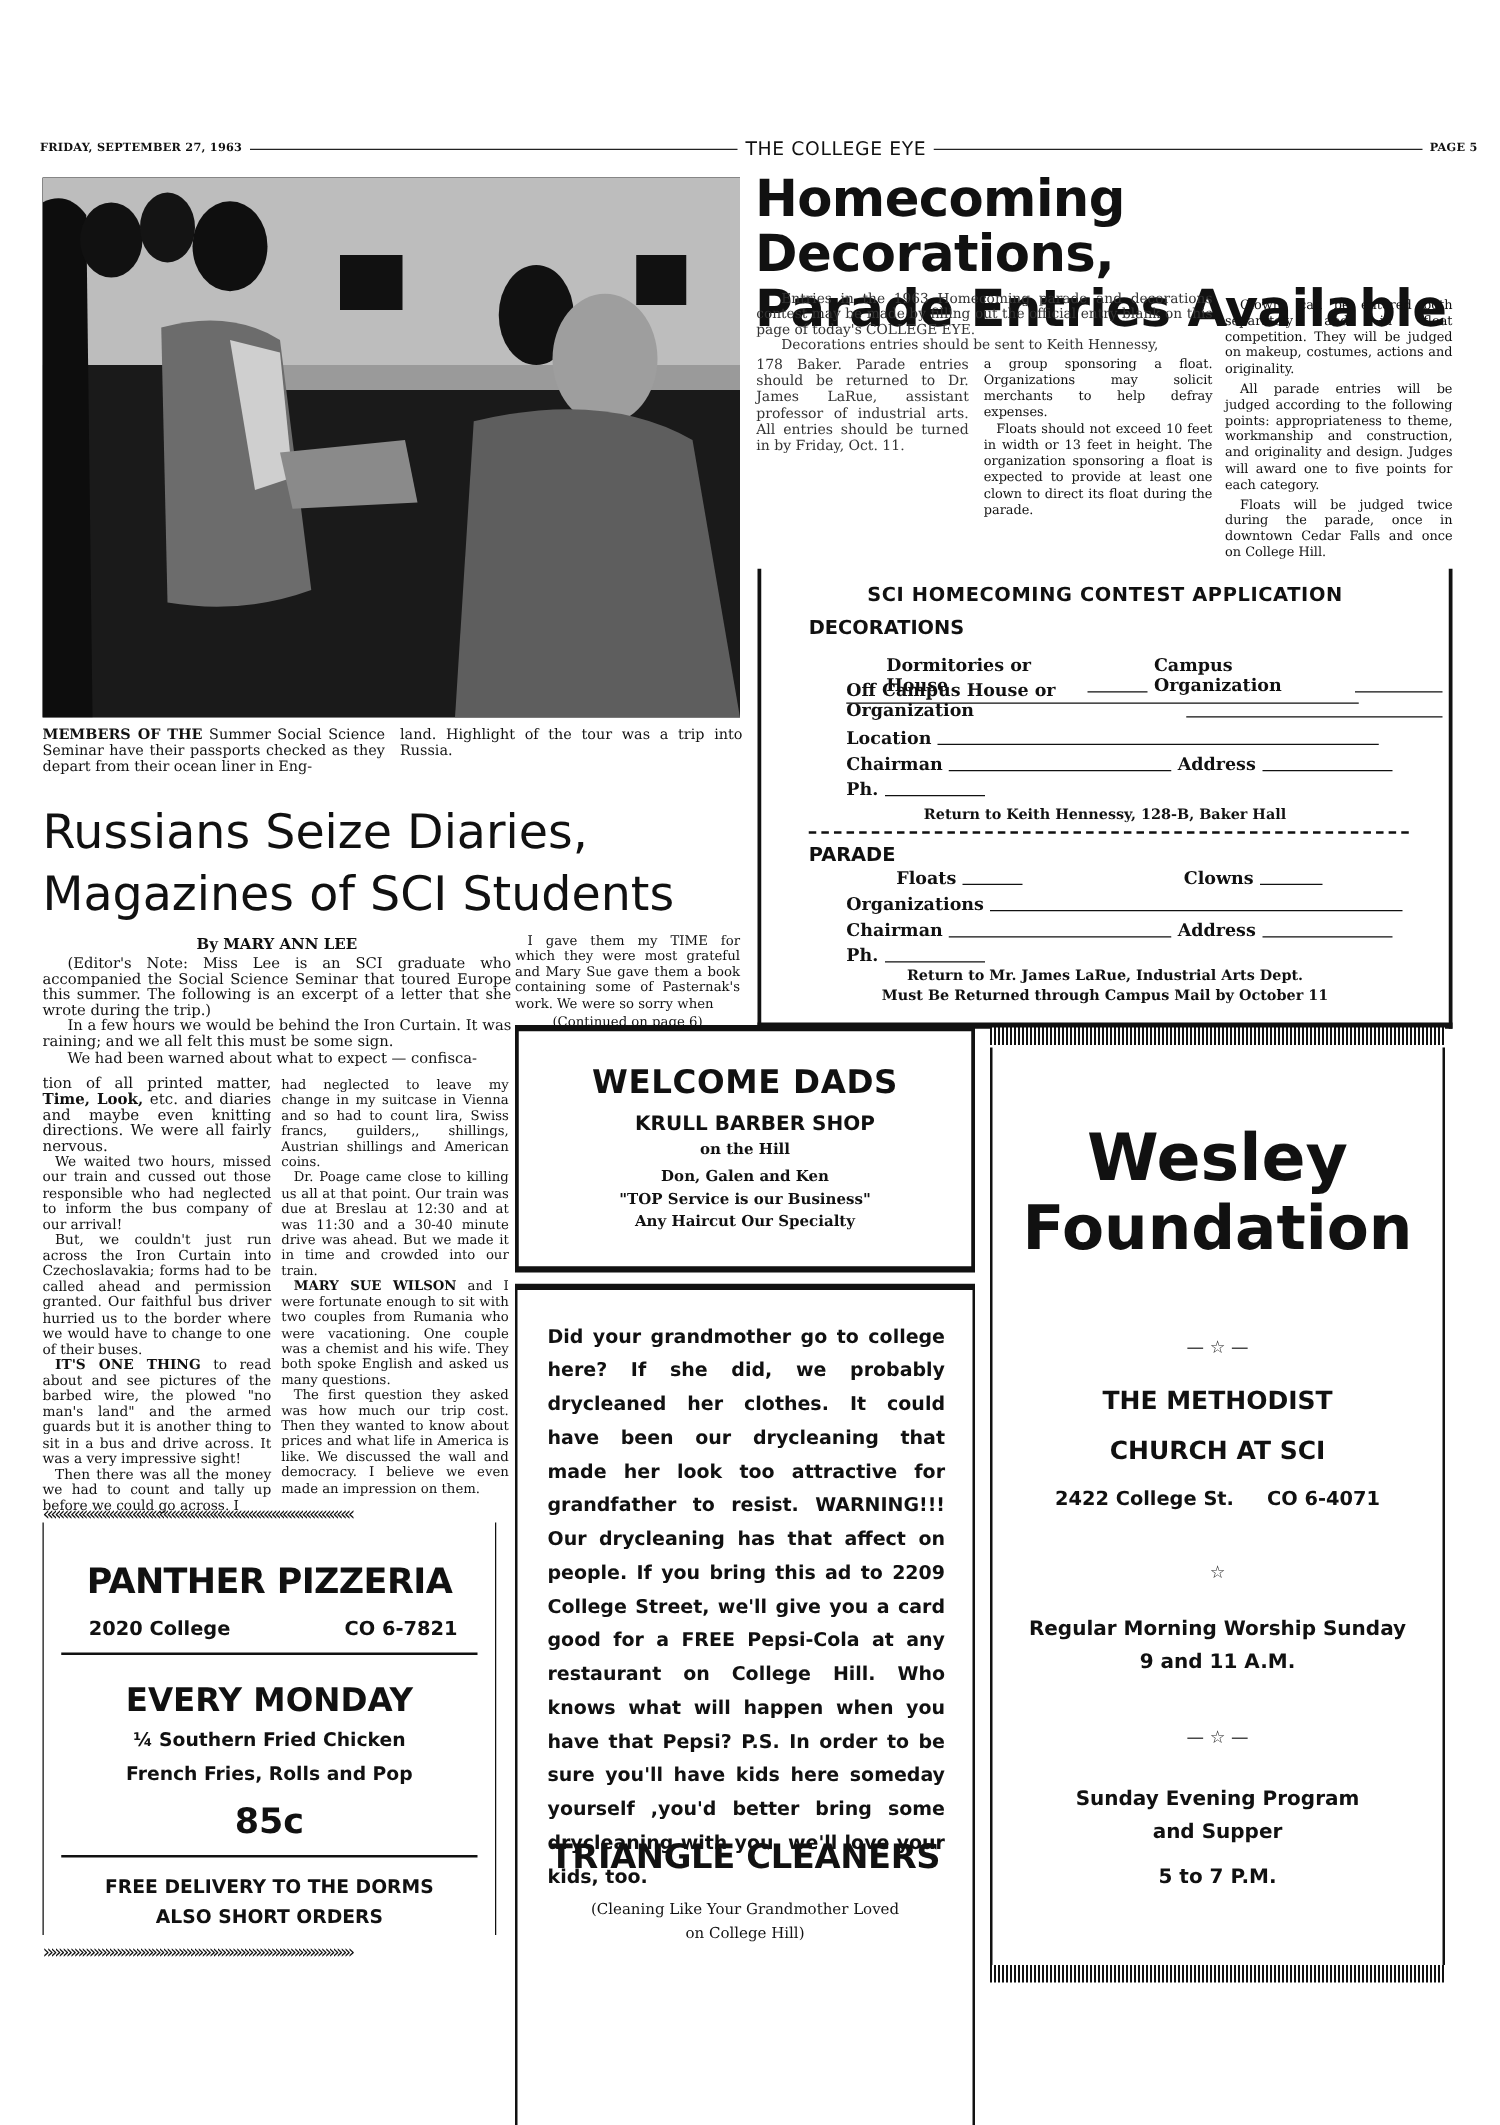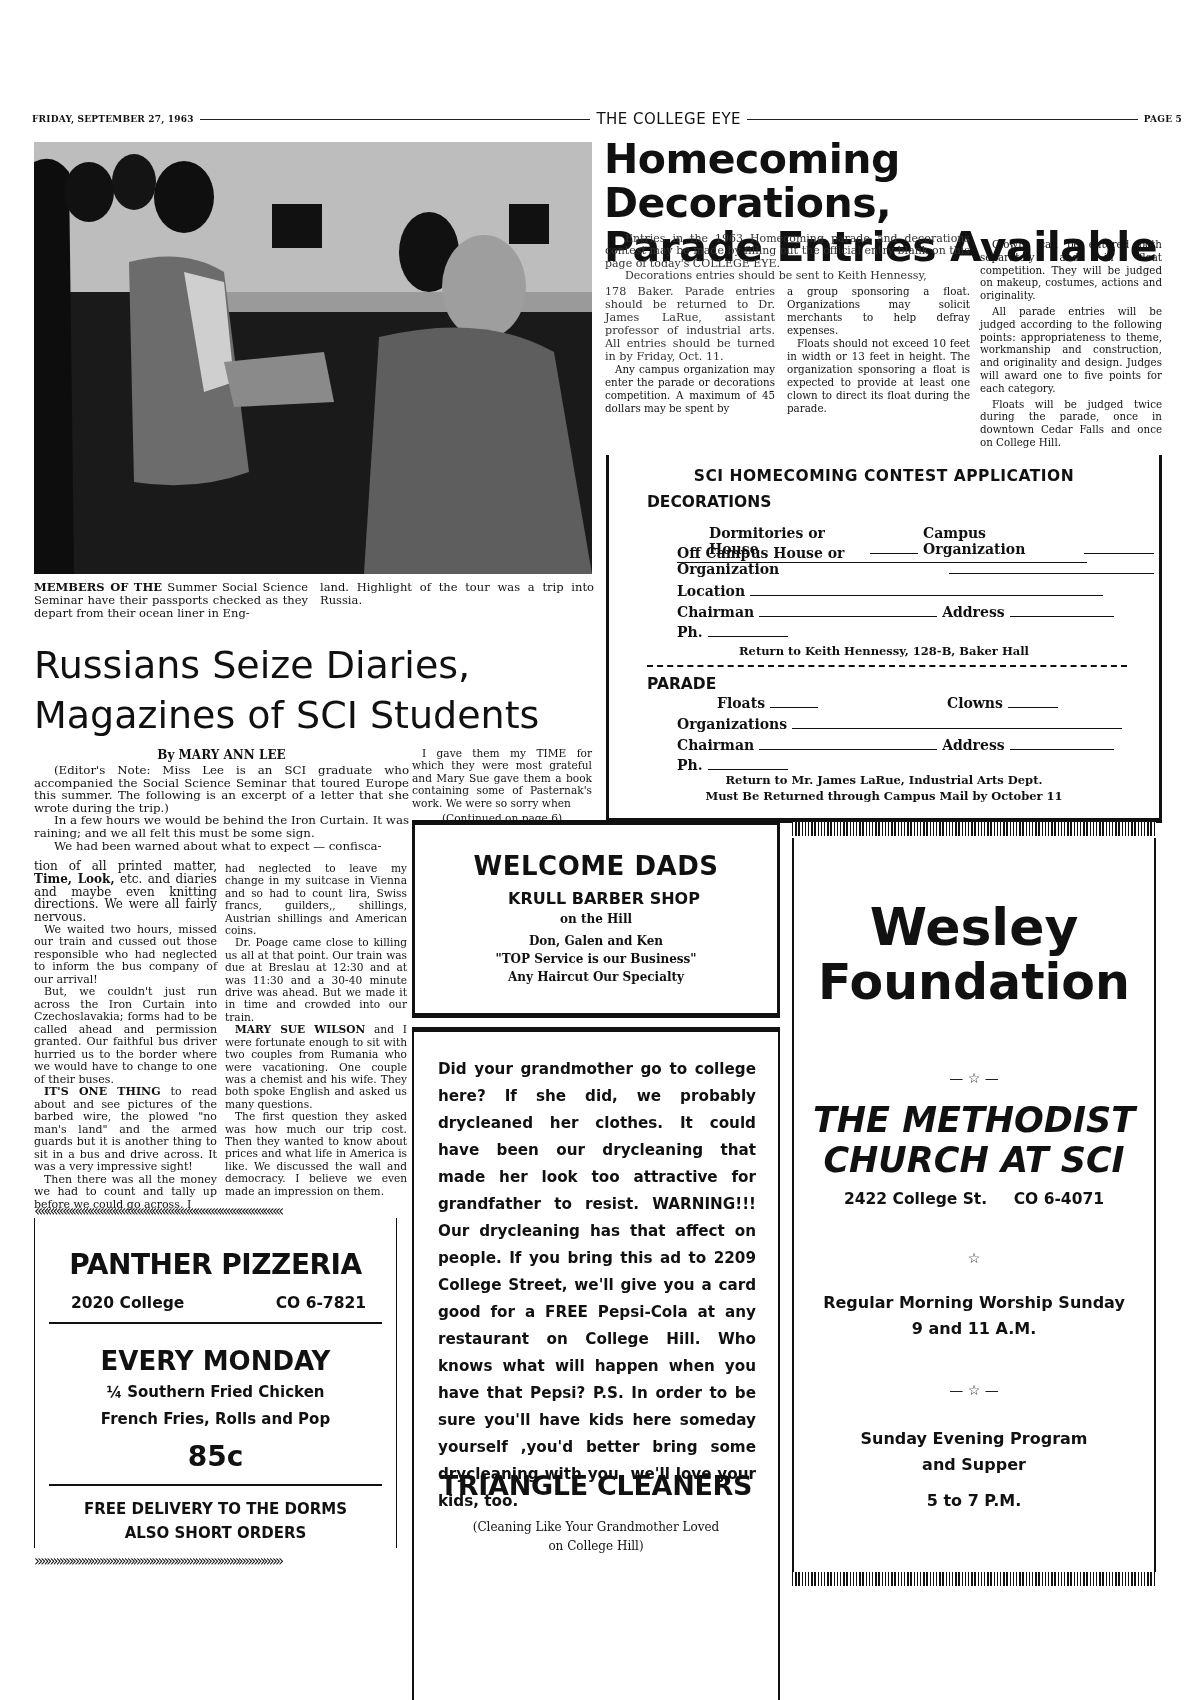--- a/index.html
+++ b/index.html
@@ -75,21 +75,21 @@
   .cleaners .copy { position: absolute; left: 24px; right: 22px; top: 24px; font-family: "DejaVu Sans", sans-serif; font-weight: bold; font-size: 15.2px; line-height: 27px; text-align: justify; }
   .cleaners .brand { position: absolute; left: 0; right: 0; top: 438px; text-align: center; font-family: "DejaVu Sans", sans-serif; font-weight: bold; font-size: 27px; letter-spacing: -0.3px; }
   .cleaners .tag { position: absolute; left: 0; right: 0; top: 486px; text-align: center; font-size: 12px; line-height: 19px; }
 
   
   .barcode { height: 14px; background: repeating-linear-gradient(90deg, #111 0 1.5px, #fff 1.5px 3.2px); }
   .wesley { left: 792px; top: 838px; width: 364px; height: 735px; border-left: 2px solid #111; border-right: 2px solid #111; text-align: center; font-family: "DejaVu Sans", sans-serif; font-weight: bold; }
   .wesley .w1 { position: absolute; left: 0; right: 0; top: 60px; font-size: 52px; line-height: 58px; }
   .wesley .w2 { position: absolute; left: 0; right: 0; top: 116px; font-size: 49px; line-height: 58px; }
   .wesley .star { position: absolute; left: 0; right: 0; font-weight: normal; font-size: 14px; color: #222; }
-  .wesley .meth { position: absolute; left: 0; right: 0; top: 262px; font-size: 35px; line-height: 40px; font-style: italic; }
+  .wesley .meth { position: absolute; left: 0; right: 0; top: 262px; font-size: 20px; line-height: 40px; }
   .wesley .addr { position: absolute; left: 50px; right: 50px; top: 352px; display: flex; justify-content: space-between; font-size: 15.5px; }
   .wesley .t { position: absolute; left: 0; right: 0; font-size: 16px; line-height: 26px; }
 </style>
 </head>
 <body>
 
 <div class="abs masthead">
   <span>FRIDAY, SEPTEMBER 27, 1963</span>
   <span class="rule"></span>
   <span class="title">THE COLLEGE EYE</span>
@@ -126,21 +126,20 @@
   <div>Homecoming Decorations,</div>
   <div>Parade Entries Available</div>
 </div>
 
 <div class="abs hc-body">
   <p>Entries in the 1963 Homecoming parade and decorations contest may be made by filling out the official entry blank on this page of today's COLLEGE EYE.</p>
   <p>Decorations entries should be sent to Keith Hennessy,</p>
   <div class="hc-split">
     <div class="c1">
       <p style="text-indent:0">178 Baker. Parade entries should be returned to Dr. James LaRue, assistant professor of industrial arts. All entries should be turned in by Friday, Oct. 11.</p>
-      <p style="font-size:10.3px;color:#111">Any campus organization may enter the parade or decorations competition. A maximum of 45 dollars may be spent by</p>
     </div>
     <div class="c2">
       <p style="text-indent:0">a group sponsoring a float. Organizations may solicit merchants to help defray expenses.</p>
       <p>Floats should not exceed 10 feet in width or 13 feet in height. The organization sponsoring a float is expected to provide at least one clown to direct its float during the parade.</p>
     </div>
   </div>
 </div>
 
 <div class="abs hc-col3">
   <p>Clowns can be entered both separately and in float competition. They will be judged on makeup, costumes, actions and originality.</p>

